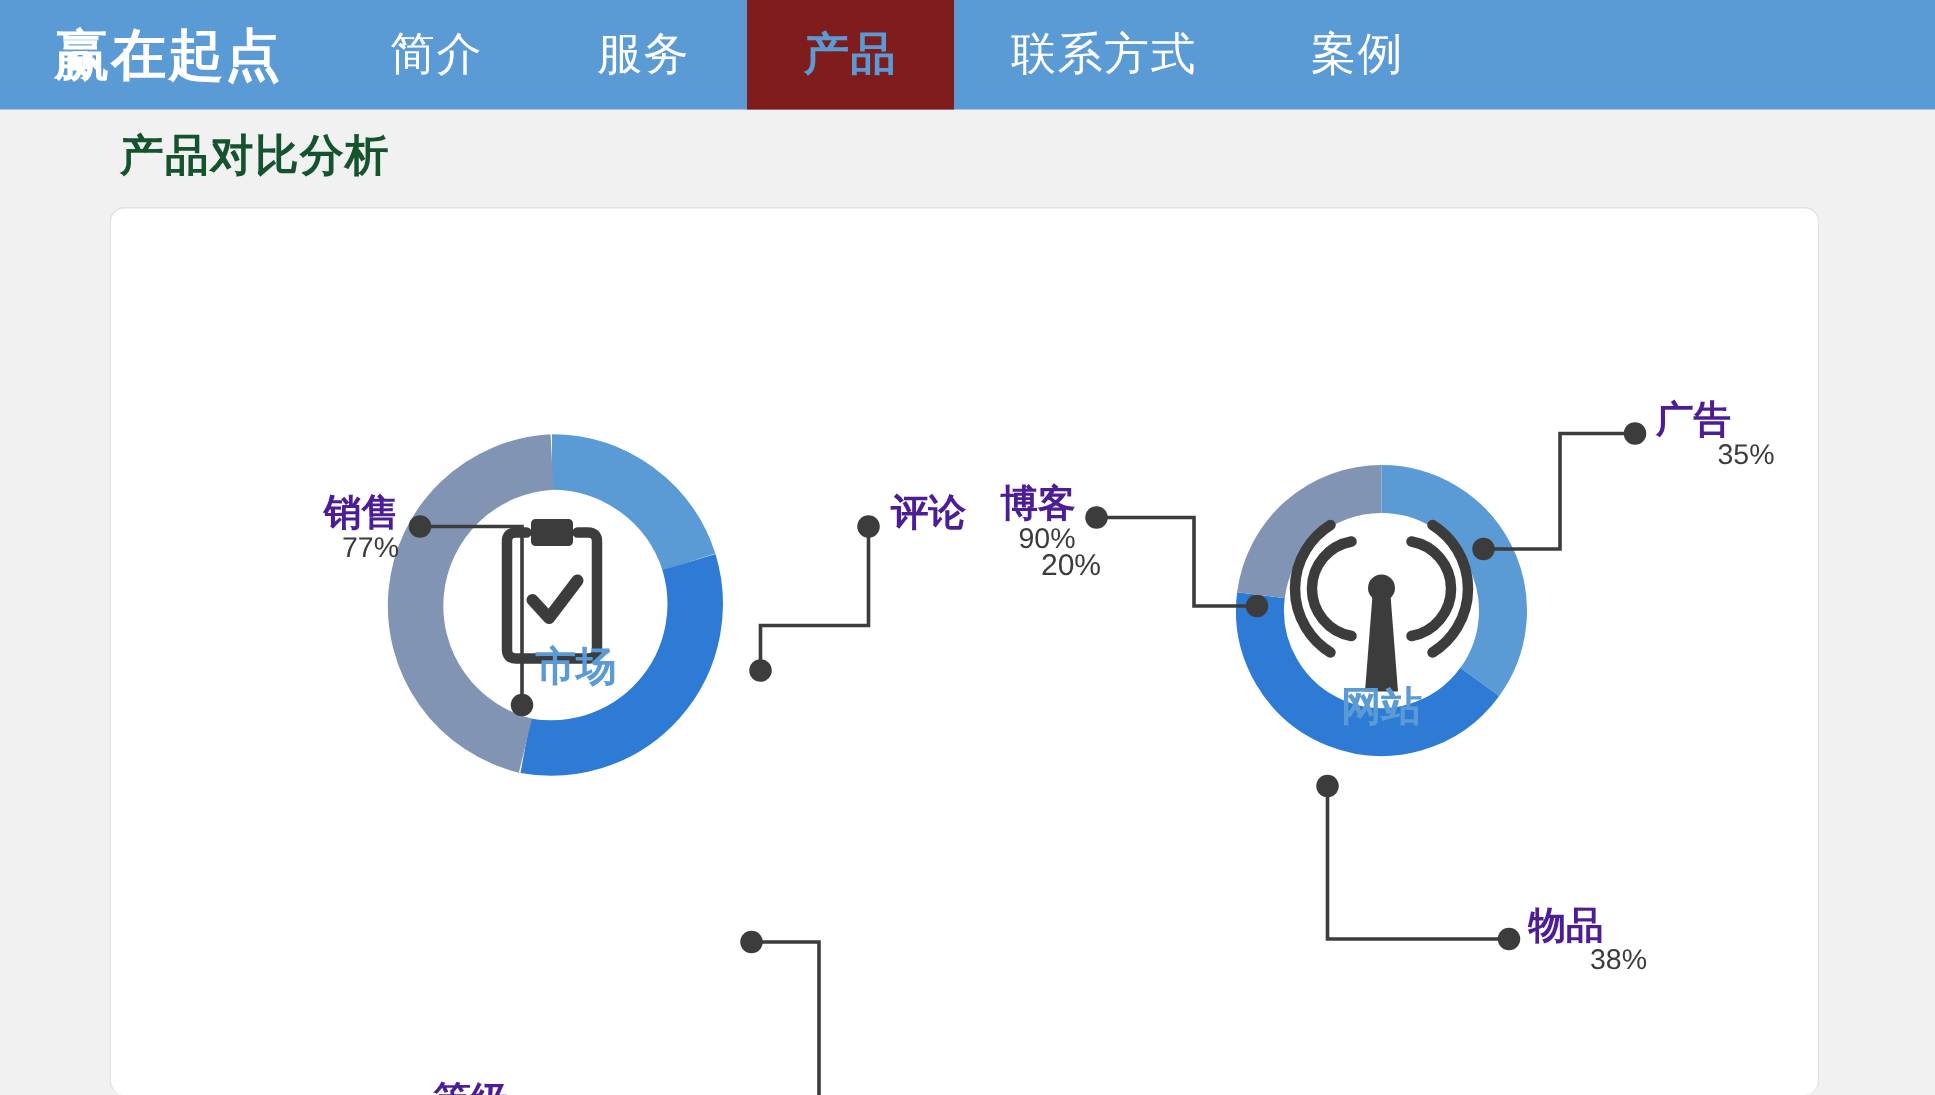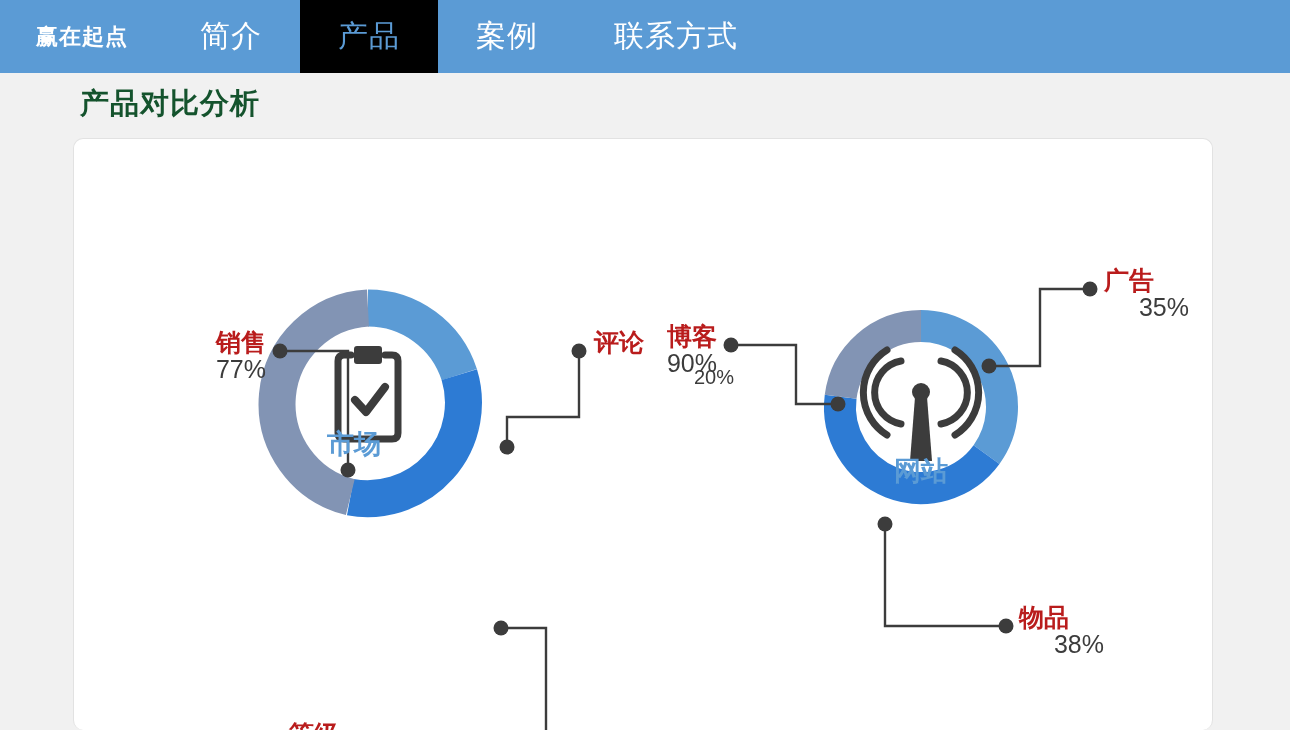--- a/index.html
+++ b/index.html
@@ -30,28 +30,28 @@
     align-items: center;
     justify-content: center;
     color: #ffffff;
     font-size: 30px;
     letter-spacing: 1px;
     box-sizing: border-box;
     white-space: nowrap;
   }
   .nav-logo {
     font-weight: bold;
-    font-size: 22px;
+    font-size: 37px;
     padding: 0 34px 0 36px;
   }
   .nav-link { padding: 16px 38px; }
   .nav-item.active {
-    background: #000000;
+    background: #7f1d1d;
     color: #5b9bd5;
-    font-weight: normal;
+    font-weight: bold;
   }
 
   
   .page-title {
     position: absolute;
     left: 80px;
     top: 84px;
     font-size: 29px;
     font-weight: bold;
     color: #14532d;
@@ -90,25 +90,25 @@
 
   
   .lbl {
     position: absolute;
     white-space: nowrap;
     line-height: 1.08;
   }
   .lbl .name {
     font-size: 25px;
     font-weight: bold;
-    color: #b91c1c;
+    color: #4c1d95;
     display: block;
   }
   .lbl .pct {
-    font-size: 25px;
+    font-size: 19px;
     color: #3c3c3c;
     display: block;
   }
   .lbl.ta-right { text-align: right; }
   .lbl.ta-left  { text-align: left; }
 
   
   .donut-center-label {
     position: absolute;
     font-size: 27px;
@@ -125,23 +125,24 @@
     color: #3c3c3c;
     white-space: nowrap;
   }
 </style>
 </head>
 <body>
 
 <div class="navbar">
   <div class="nav-item nav-logo">赢在起点</div>
   <div class="nav-item nav-link">简介</div>
+  <div class="nav-item nav-link">服务</div>
   <div class="nav-item nav-link active">产品</div>
+  <div class="nav-item nav-link">联系方式</div>
   <div class="nav-item nav-link">案例</div>
-  <div class="nav-item nav-link">联系方式</div>
 </div>
 
 <div class="page-title">产品对比分析</div>
 
 <div class="card">
   <div class="chart-stage">
 
     <svg class="chart-svg" viewBox="0 0 1140 592">
 
       <g>
@@ -221,21 +222,21 @@
     <div class="lbl ta-left" style="left: 520px; top: 190px;">
       <span class="name">评论</span>
     </div>
     <div class="floating-pct" style="left: 620px; top: 227px;">20%</div>
 
     <div class="lbl ta-right" style="left: 135px; top: 582px; width: 130px;">
       <span class="name">等级</span>
 
     </div>
 
-    <div class="donut-center-label" style="left: 200px; top: 287px; width: 160px;">市场</div>
+    <div class="donut-center-label" style="left: 230px; top: 287px; width: 160px;">市场</div>
 
     <div class="lbl ta-right" style="left: 515px; top: 184px; width: 128px;">
       <span class="name">博客</span>
       <span class="pct">90%</span>
     </div>
 
     <div class="lbl ta-left" style="left: 1030px; top: 128px; width: 120px;">
       <span class="name">广告</span>
       <span class="pct" style="text-align:center;">35%</span>
     </div>

